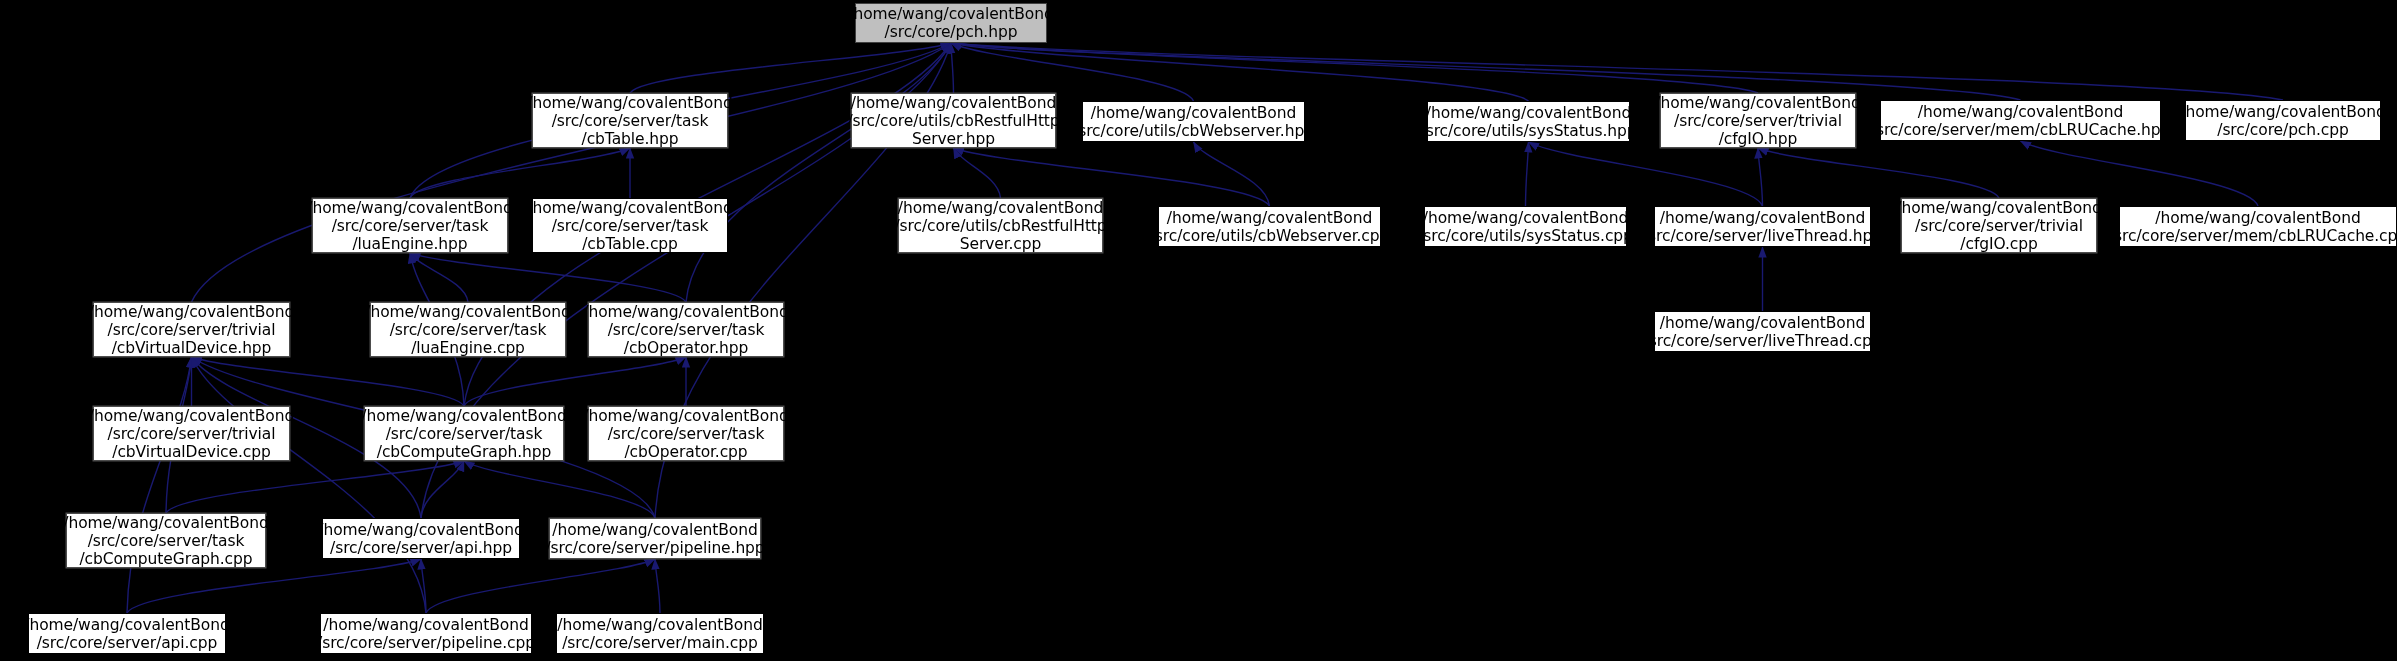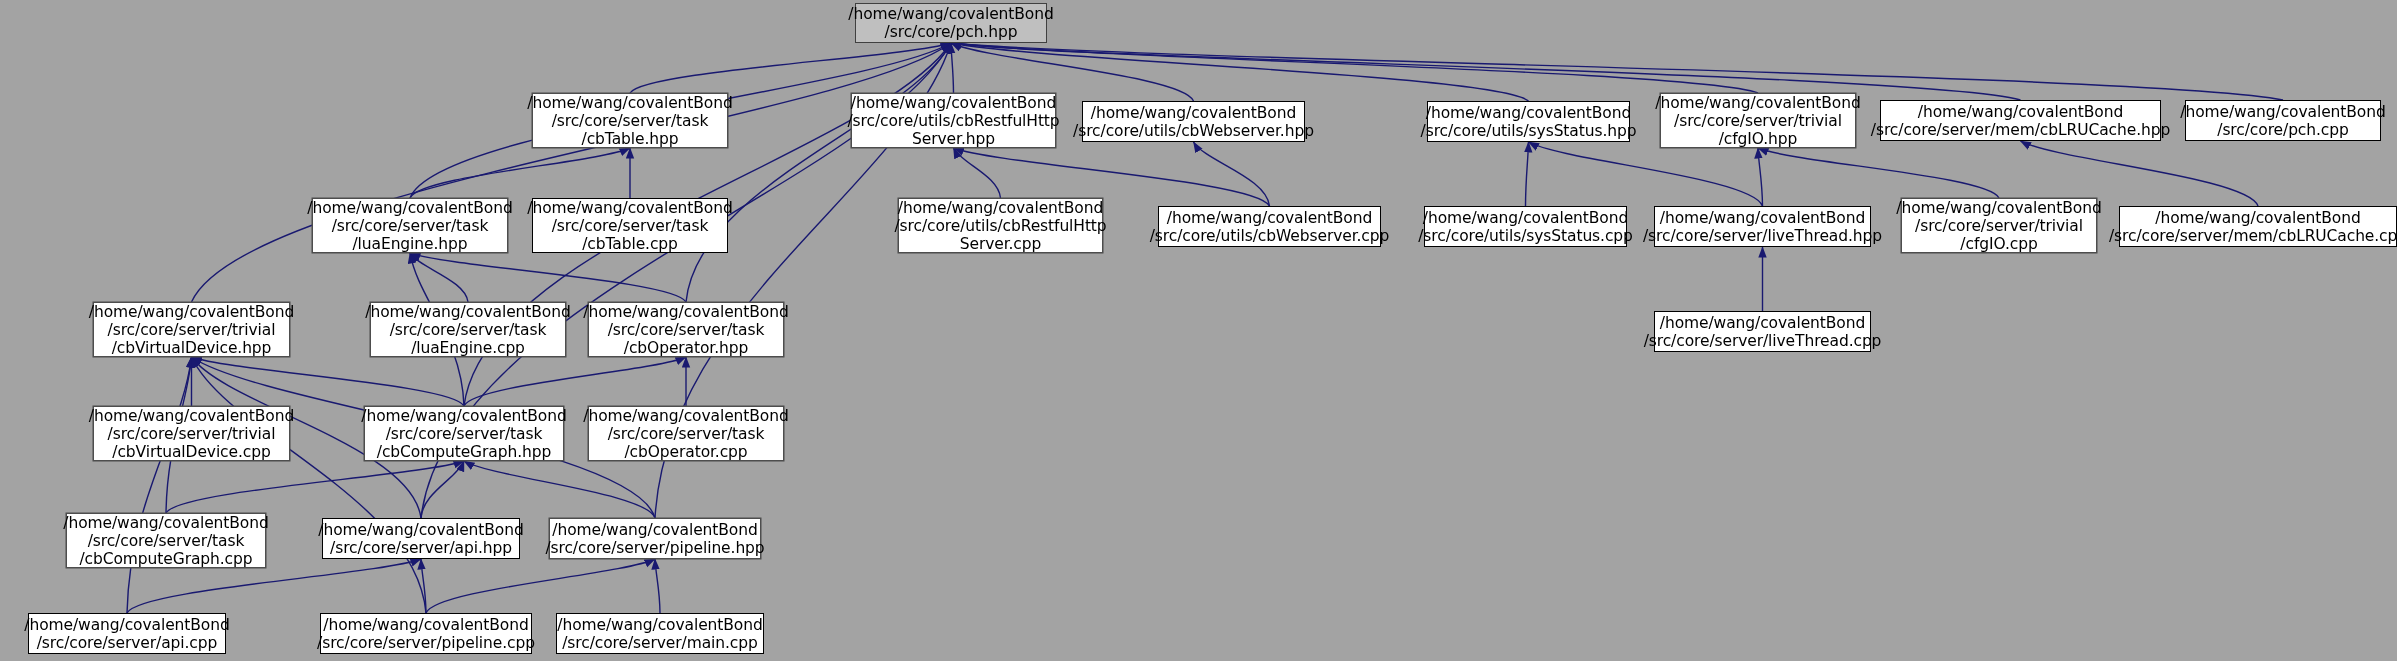--- a/index.html
+++ b/index.html
@@ -1,21 +1,21 @@
 <!DOCTYPE html>
 <html><head>
 <meta charset="utf-8">
 <title>pch.hpp dependency graph</title>
 <style>
   html,body{margin:0;padding:0;background:#ffffff;}
   #canvas{
     position:relative;
     width:2397px;
     height:661px;
-    background:#a3a3a3;
+    background:#000000;
     font-family:"DejaVu Sans","Liberation Sans",sans-serif;
     overflow:hidden;
   }
   #edges{position:absolute;left:0;top:0;width:2397px;height:661px;}
   .node{
     position:absolute;
     box-sizing:border-box;
     border:1px solid #000000;
     background:#ffffff;
     color:#000000;

